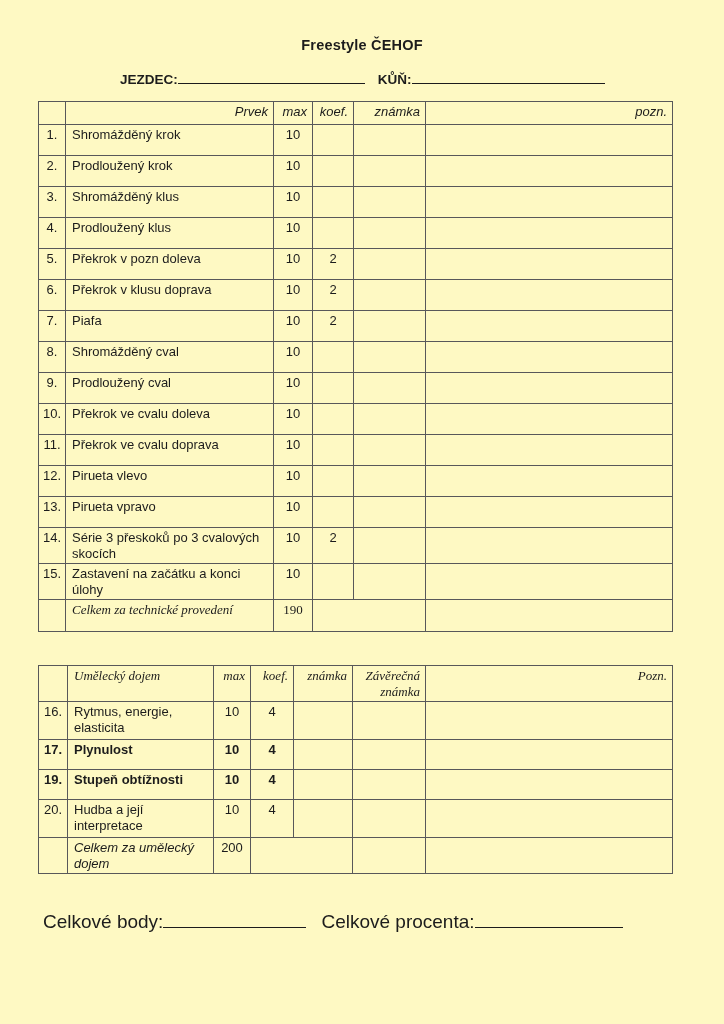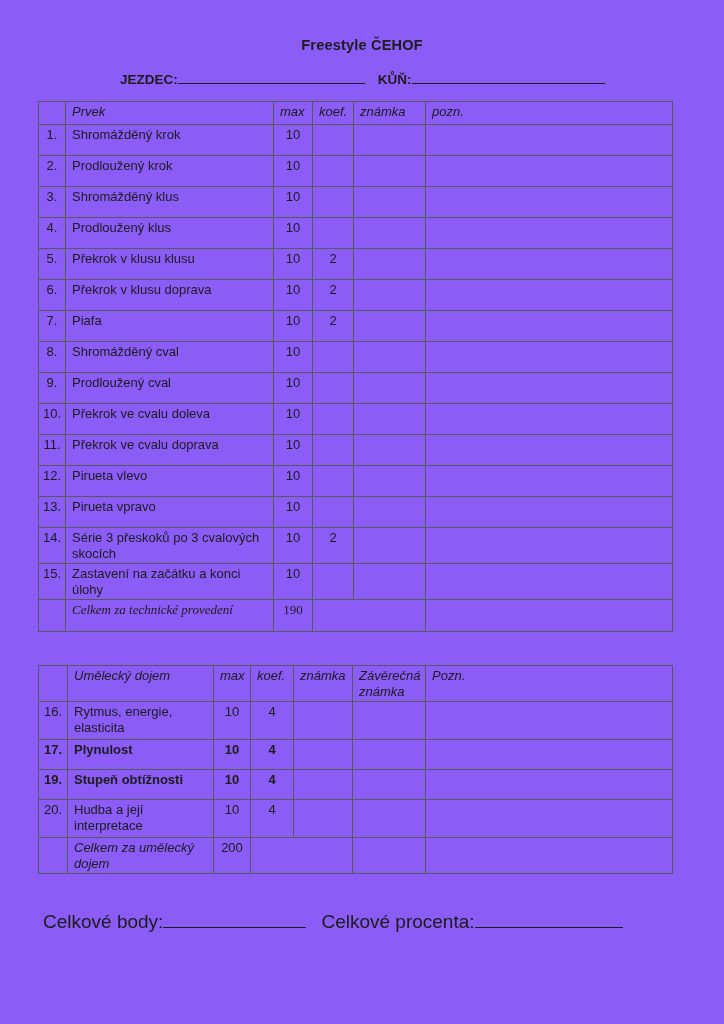--- a/index.html
+++ b/index.html
@@ -1,20 +1,20 @@
 <!DOCTYPE html>
 <html><head>
 <meta charset="utf-8">
 <style>
   * { box-sizing: border-box; margin: 0; padding: 0; }
   html, body { background: #ffffff; }
   .page {
     width: 724px;
     height: 1024px;
-    background: #8b5cf6;
+    background: #fef9c3;
     font-family: "Liberation Sans", sans-serif;
     color: #1c1c1c;
     overflow: hidden;
   }
   .title {
     padding-top: 37px;
     text-align: center;
     font-size: 14.5px;
     font-weight: bold;
     letter-spacing: 0.2px;
@@ -45,30 +45,30 @@
     border: 1px solid #58585a;
     font-size: 13px;
     line-height: 15.5px;
     padding: 2px 5px 2px 6px;
     vertical-align: top;
     overflow: hidden;
   }
   th {
     font-weight: normal;
     font-style: italic;
-    text-align: left;
+    text-align: right;
   }
   th.left { text-align: left; }
   td.center, th.center { text-align: center; padding-left: 2px; padding-right: 2px; }
   td.left { text-align: left; }
   td.italic { font-style: italic; }
   .t1 tr.hdr    { height: 23px; }
   .t1 tr.data   { height: 31px; }
   .t1 tr.total  { height: 32px; font-family: Liberation Serif, serif; }
-  .t2 tr.hdr    { height: 36px; }
+  .t2 tr.hdr    { height: 36px; font-family: Liberation Serif, serif; }
   .t2 tr.tall   { height: 38px; }
   .t2 tr.short  { height: 30px; font-weight: bold; }
   .t2 tr.total  { height: 32px; margin-top: 43px; }
   .footer-line {
     margin: 37px 0 0 43px;
     font-size: 19px;
     white-space: nowrap;
   }
   .blank.points  { width: 143px; margin-right: 15px; }
   .blank.percent { width: 148px; }
@@ -129,21 +129,21 @@
     <tr class="data">
       <td class="center">4.</td>
       <td class="left">Prodloužený klus</td>
       <td class="center">10</td>
       <td class="center"></td>
       <td></td>
       <td></td>
     </tr>
     <tr class="data">
       <td class="center">5.</td>
-      <td class="left">Překrok v klusu klusu</td>
+      <td class="left">Překrok v pozn doleva</td>
       <td class="center">10</td>
       <td class="center">2</td>
       <td></td>
       <td></td>
     </tr>
     <tr class="data">
       <td class="center">6.</td>
       <td class="left">Překrok v klusu doprava</td>
       <td class="center">10</td>
       <td class="center">2</td>

